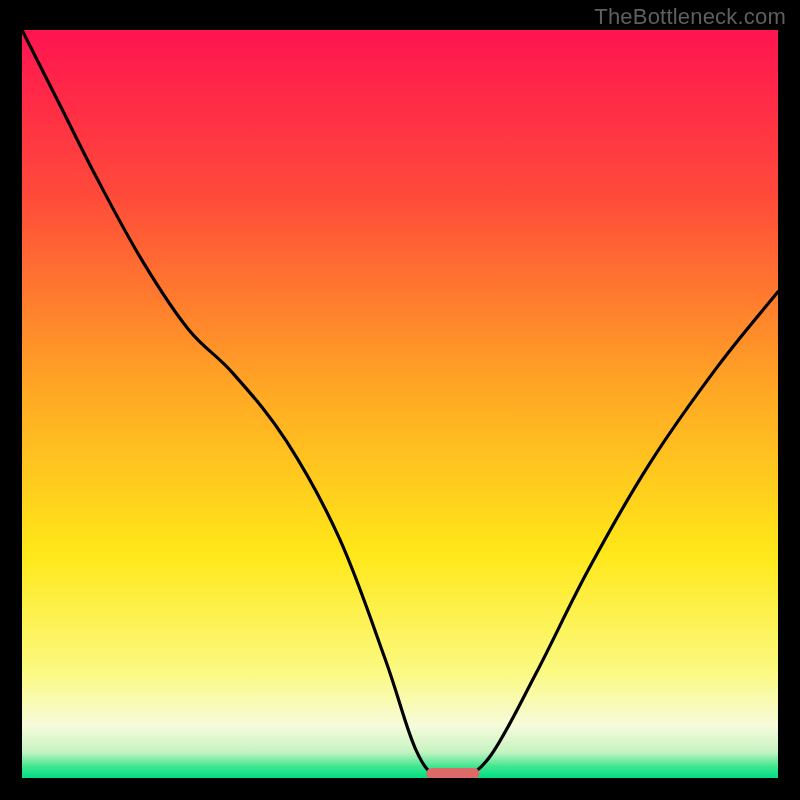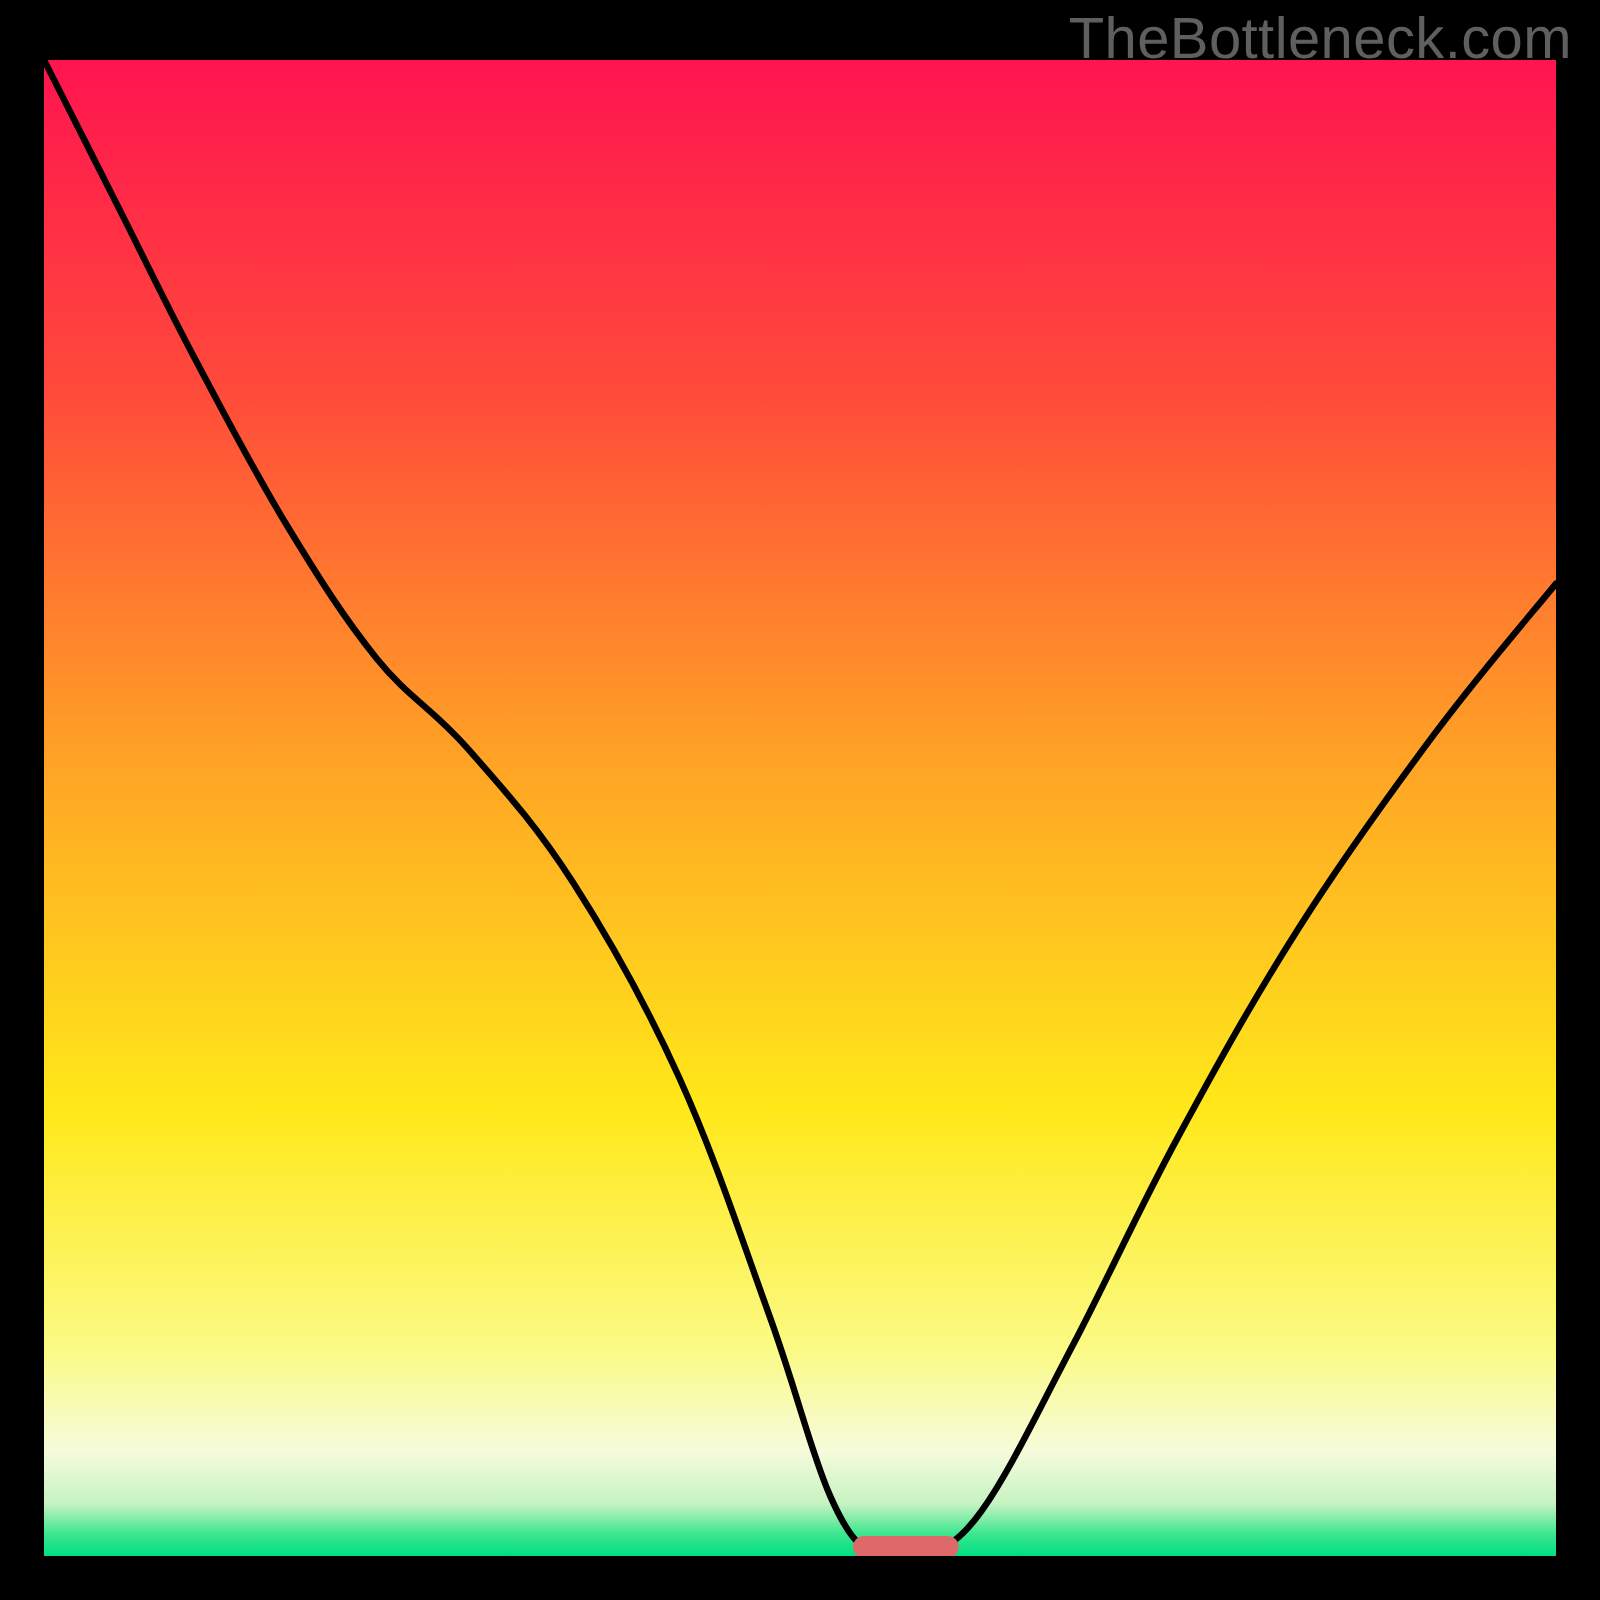--- a/index.html
+++ b/index.html
@@ -15,21 +15,21 @@
     position: relative;
     width: 800px;
     height: 800px;
     background: #000;
   }
   .watermark {
     position: absolute;
     top: 4px;
     right: 14px;
     color: #5f5f5f;
-    font-size: 29px;
+    font-size: 22px;
     letter-spacing: 0.2px;
     z-index: 10;
   }
   .plot {
     position: absolute;
     left: 22px;
     top: 30px;
     width: 756px;
     height: 748px;
   }

